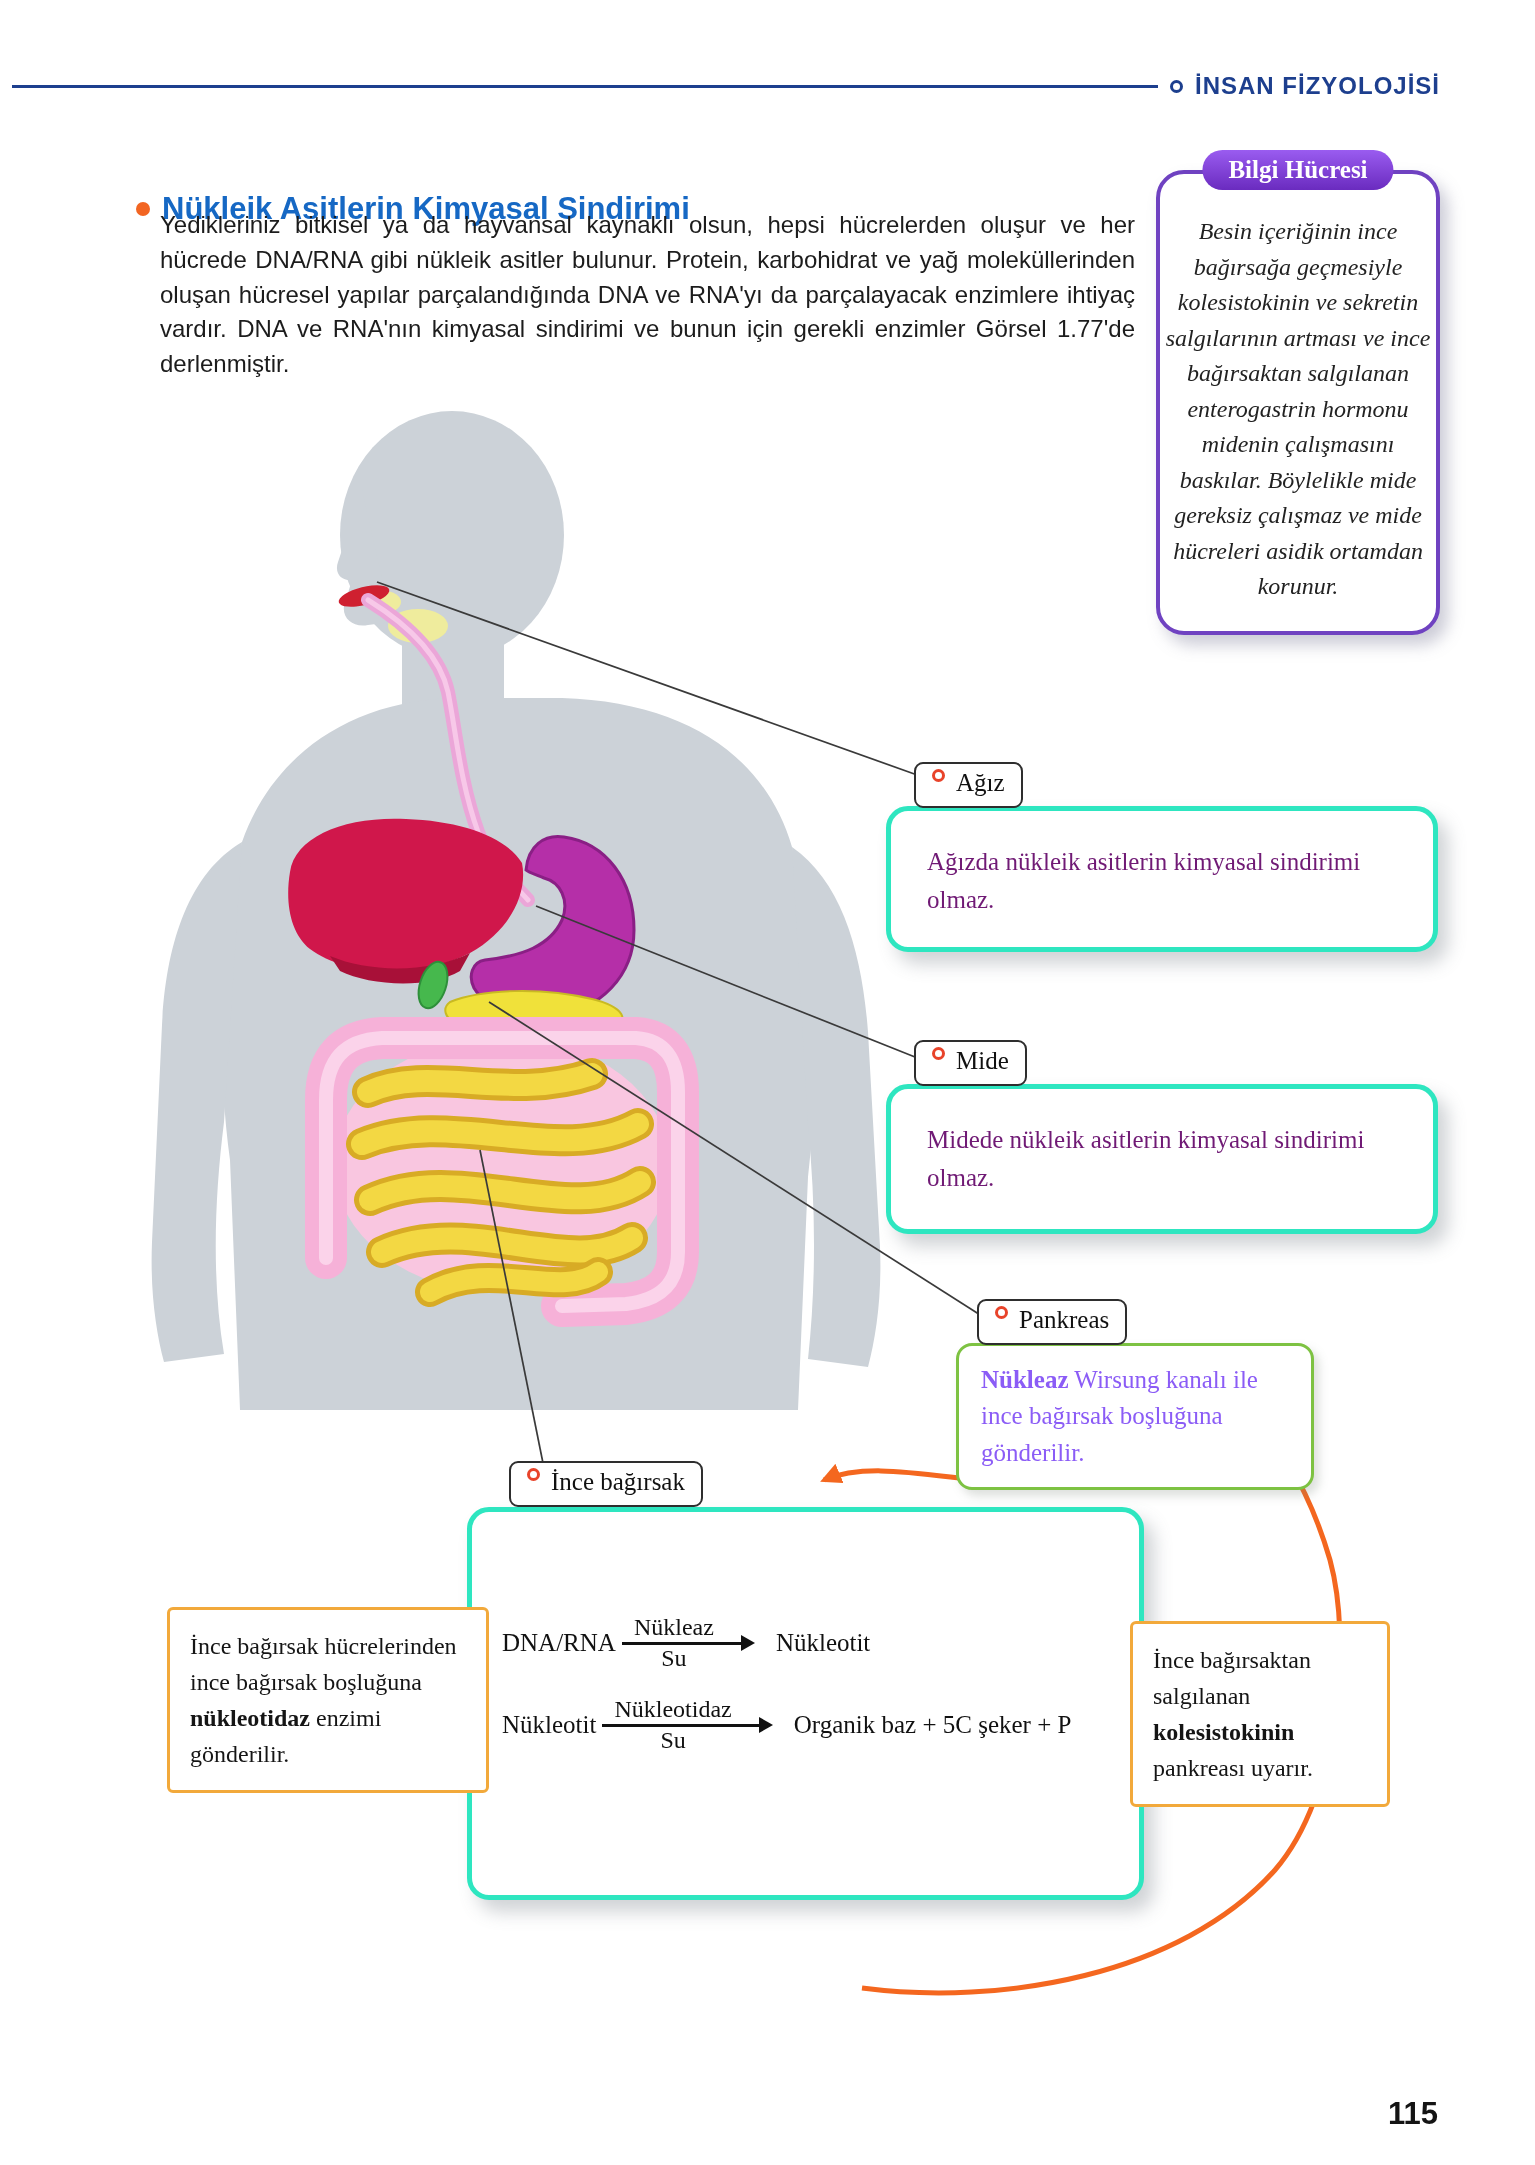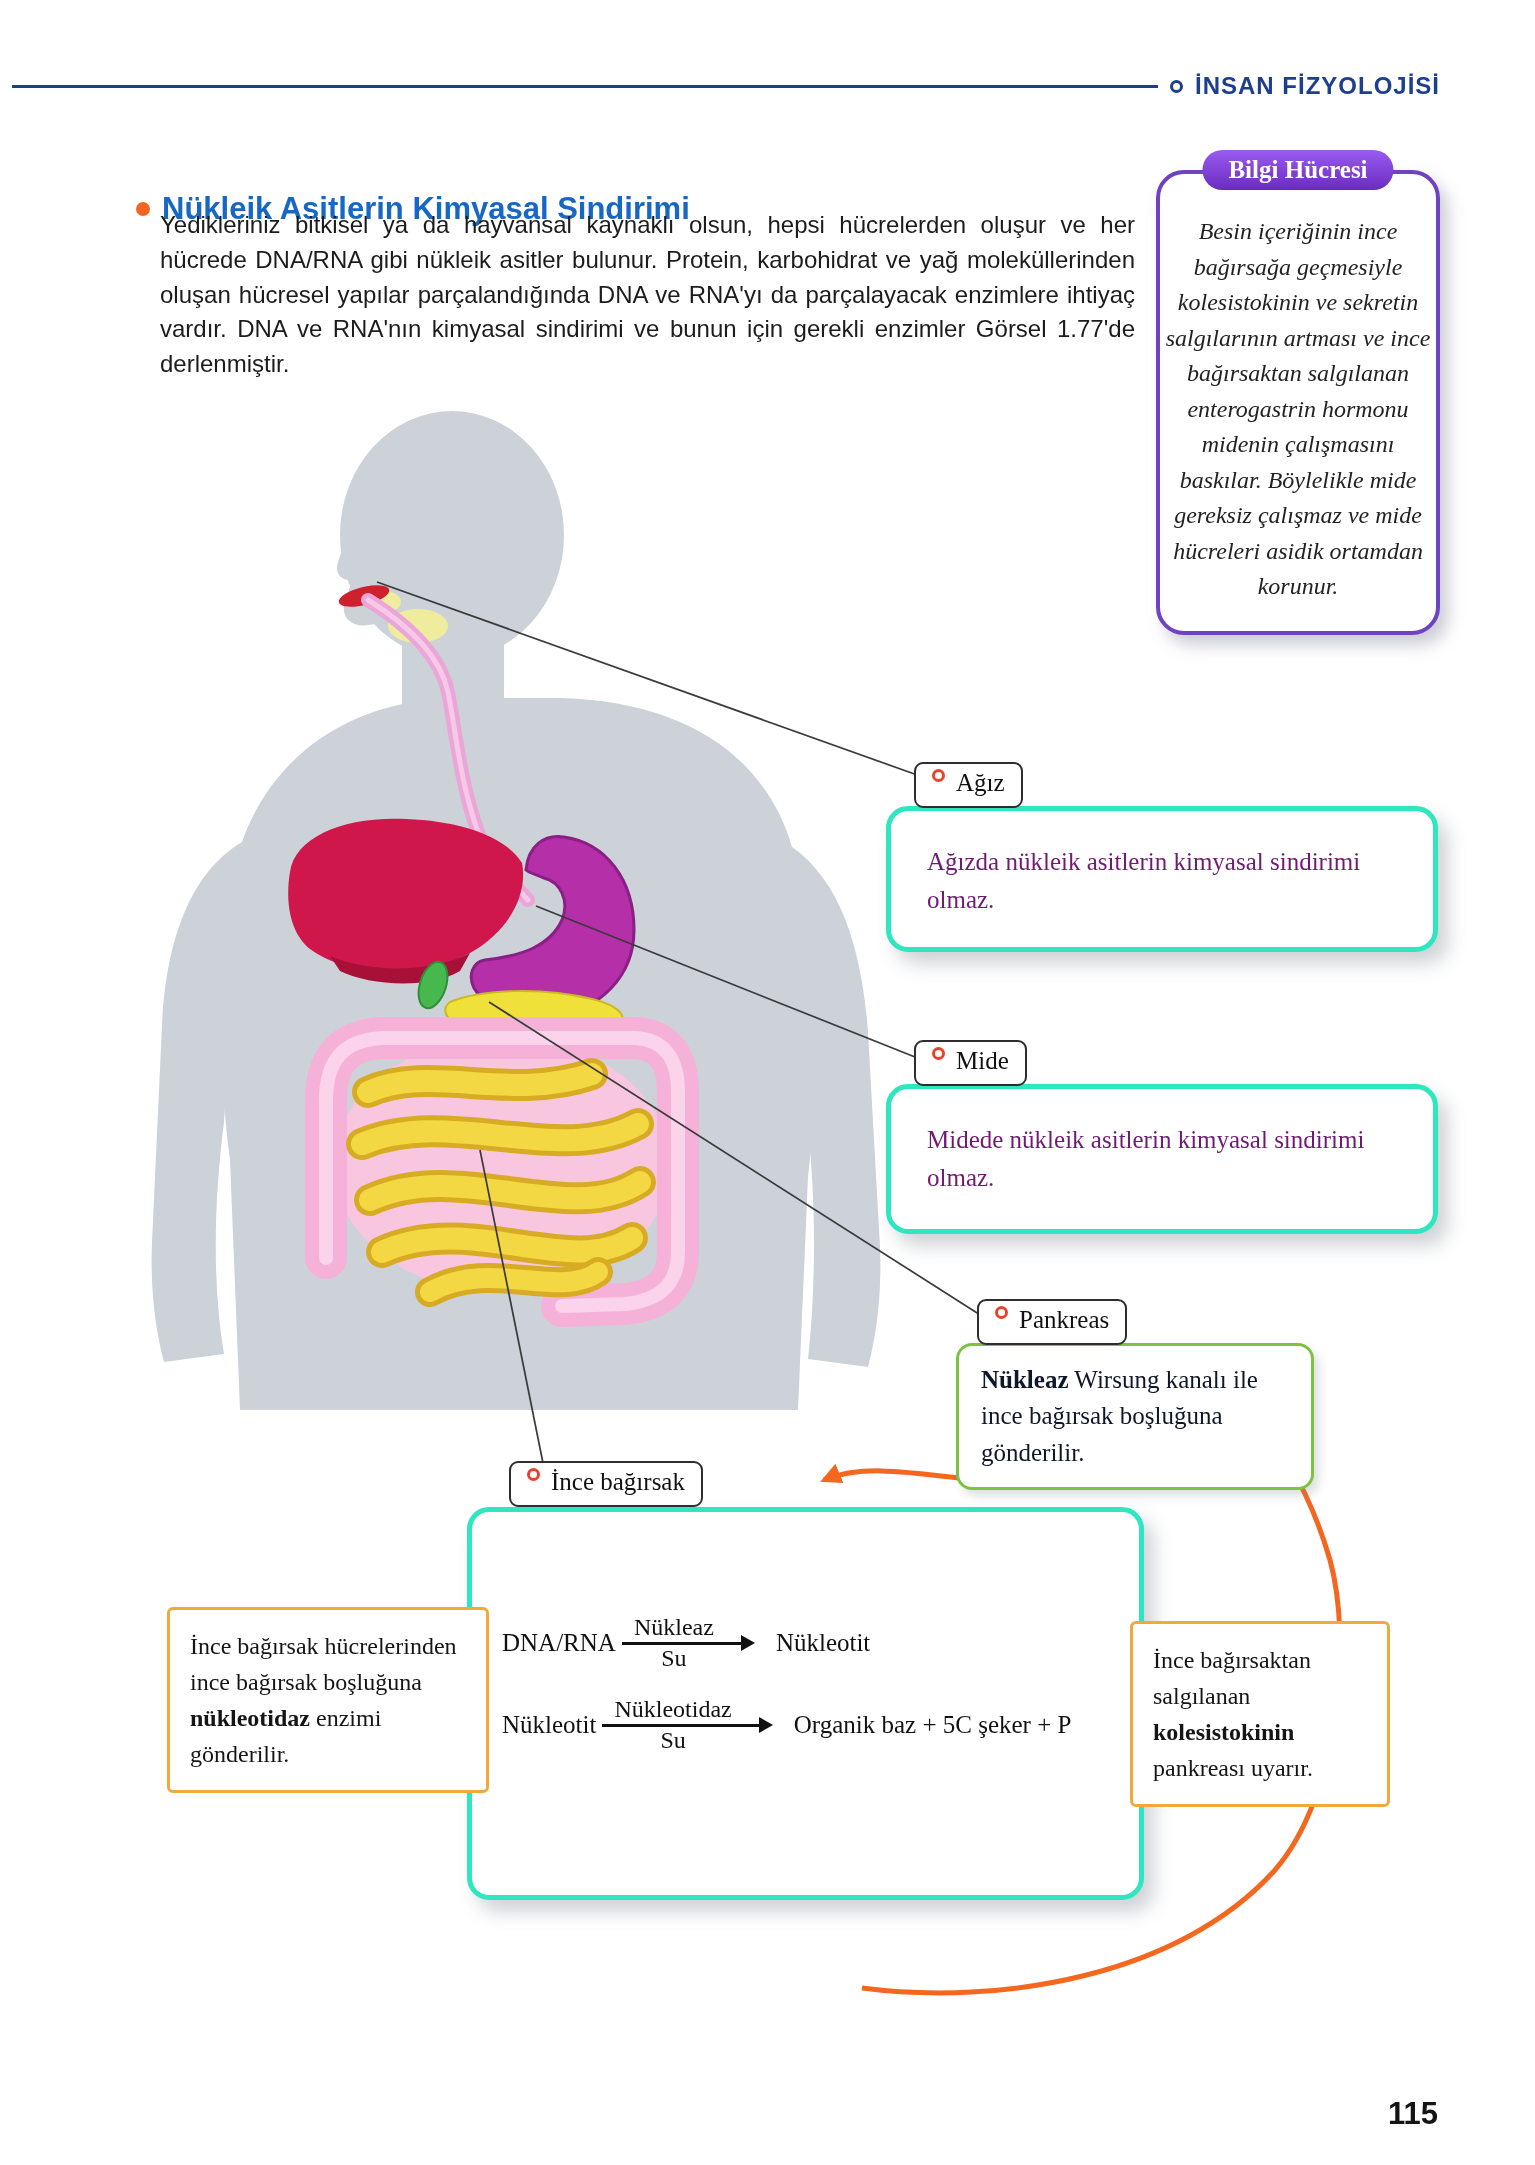--- a/index.html
+++ b/index.html
@@ -42,21 +42,21 @@
          font-family:"Liberation Serif", serif; font-size:25px; color:#111; }
   .tab .dot { width:13px; height:13px; border:3.5px solid #e8432a; border-radius:50%; background:#fff; flex:0 0 auto; }
 
   
   .teal-box { position:absolute; z-index:3; background:#fff; border:5px solid #2ee6c0; border-radius:22px;
               box-shadow:10px 12px 18px rgba(100,110,120,.30); }
   .teal-box .tb-text { font-family:"Liberation Serif", serif; font-size:25px; line-height:1.5;
                        color:#701a75; padding:32px 36px; }
   .green-box { position:absolute; z-index:4; background:#fff; border:3px solid #7dc242; border-radius:16px;
                padding:16px 22px; font-family:"Liberation Serif", serif; font-size:25px; line-height:1.45;
-               color:#0f172a; box-shadow:5px 6px 10px rgba(120,130,120,.25); }
+               color:#8b5cf6; box-shadow:5px 6px 10px rgba(120,130,120,.25); }
   .yellow-box { position:absolute; z-index:4; background:#fff; border:3px solid #f2a93b; border-radius:6px;
                 padding:18px 20px; font-family:"Liberation Serif", serif; font-size:24px; line-height:1.5;
                 color:#151515; }
   .bold { font-weight:bold; }
 
   
   .rxn-area { position:absolute; left:502px; top:1612px; z-index:4; }
   .rxn-row { display:flex; align-items:center; font-family:"Liberation Serif", serif;
              font-size:25px; color:#111; margin-bottom:20px; }
   .rxn-frac { display:inline-flex; flex-direction:column; align-items:center; position:relative;

